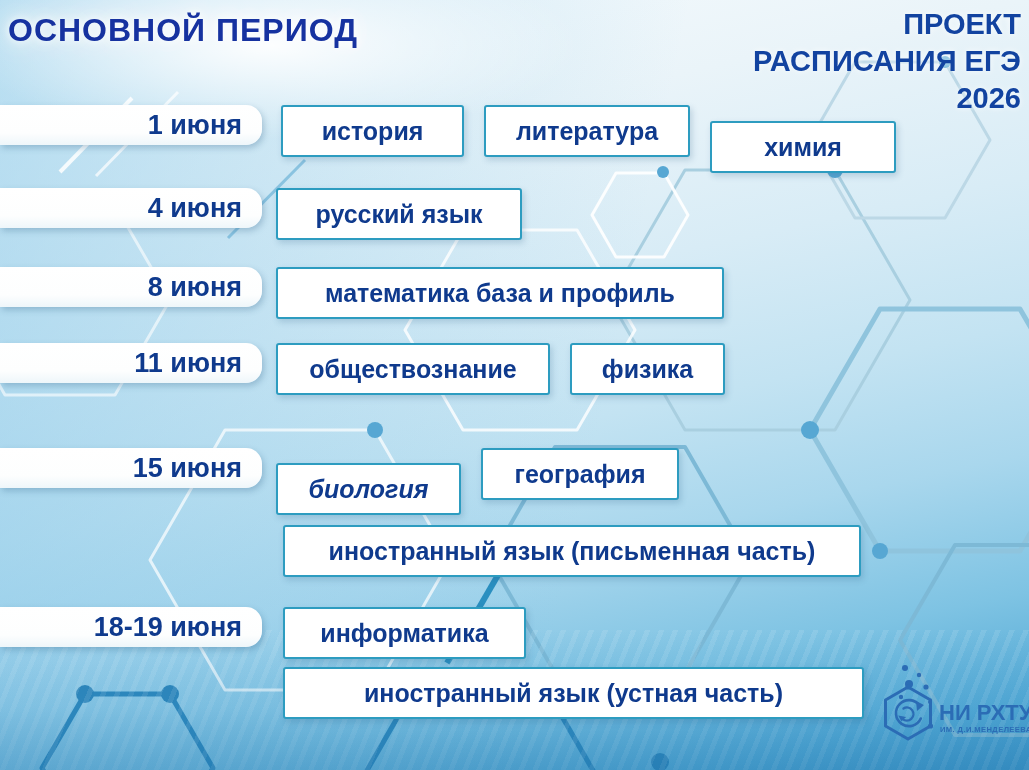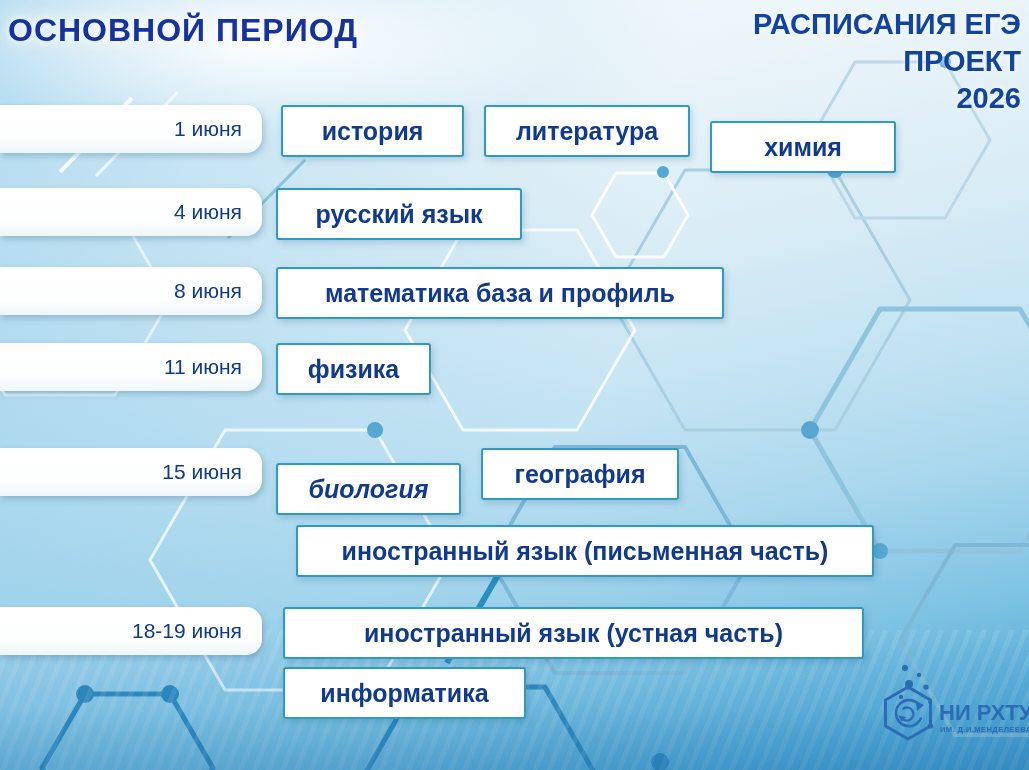--- a/index.html
+++ b/index.html
@@ -24,31 +24,31 @@
     text-shadow:0 0 8px rgba(255,255,255,0.95), 0 0 20px rgba(255,255,255,0.9), 0 0 34px rgba(255,255,255,0.8);
   }
   .project{
     position:absolute;top:6px;right:8px;text-align:right;
     font-size:29px;font-weight:bold;color:#1243a0;line-height:37px;
     text-shadow:0 0 6px rgba(255,255,255,0.8);
   }
   .project span{display:block;}
   .row{position:absolute;left:0;display:flex;align-items:flex-start;}
   .datebar{
-    width:262px;height:48px;flex:0 0 262px;box-sizing:border-box;
+    width:262px;height:40px;flex:0 0 262px;box-sizing:border-box;
     background:linear-gradient(180deg,#ffffff 0%,#fdfefe 70%,#eef6fa 100%);
     border-radius:0 16px 16px 0;
     display:flex;align-items:center;justify-content:flex-end;padding-right:20px;
     box-shadow:2px 3px 6px rgba(40,90,130,0.28);
-    font-size:21px;font-weight:normal;color:#0f3a8d;white-space:nowrap;
+    font-size:27px;font-weight:bold;color:#0f3a8d;white-space:nowrap;
   }
   .pills{display:flex;flex-direction:column;gap:10px;margin-left:14px;}
   .pills.indent{margin-left:21px;}
   .pill-line{display:flex;gap:20px;}
-  .pill-line.indent2{margin-left:20px;justify-content:center;}
+  .pill-line.indent2{margin-left:7px;justify-content:center;}
   .pill{
     box-sizing:border-box;height:52px;min-width:120px;padding:0 20px;
     background:#ffffff;border:2px solid #2d9cc0;border-radius:3px;
     display:flex;align-items:center;justify-content:center;
     font-size:25px;font-weight:bold;color:#0f3a8d;white-space:nowrap;
     box-shadow:2px 3px 6px rgba(40,90,130,0.22);
   }
   .logo{position:absolute;left:878px;top:656px;pointer-events:none;}
 </style>
 </head>
@@ -93,22 +93,22 @@
       <circle cx="170" cy="694" r="9"></circle>
       <circle cx="415" cy="687" r="8"></circle>
       <circle cx="660" cy="762" r="9"></circle>
     </g>
   </svg>
 
   <div class="bg-stripes"></div>
 
   <h1 class="title">ОСНОВНОЙ ПЕРИОД</h1>
   <div class="project">
+    <span>ПРОЕКТ</span>
     <span>РАСПИСАНИЯ ЕГЭ</span>
-    <span>ПРОЕКТ</span>
     <span>2026</span>
   </div>
 
   <div class="row" style="top:105px;">
     <div class="datebar">
         <span>1 июня</span>
       </div>
     <div class="pills" style="margin-left:19px;">
       <div class="pill-line">
         <div class="pill" style="min-width:183px;">
@@ -149,20 +149,23 @@
       </div>
     </div>
   </div>
 
   <div class="row" style="top:343px;">
     <div class="datebar">
         <span>11 июня</span>
       </div>
     <div class="pills">
       <div class="pill-line">
+        <div class="pill" style="min-width:274px;">
+            <span>обществознание</span>
+          </div>
         <div class="pill" style="min-width:155px;">
             <span>физика</span>
           </div>
       </div>
     </div>
   </div>
 
   <div class="row" style="top:448px;">
     <div class="datebar">
         <span>15 июня</span>
@@ -183,27 +186,27 @@
       </div>
     </div>
   </div>
 
   <div class="row" style="top:607px;">
     <div class="datebar">
         <span>18-19 июня</span>
       </div>
     <div class="pills indent" style="gap:8px;">
       <div class="pill-line">
+        <div class="pill" style="min-width:243px;">
+            <span>информатика</span>
+          </div>
+      </div>
+      <div class="pill-line">
         <div class="pill" style="min-width:581px;">
             <span>иностранный язык (устная часть)</span>
-          </div>
-      </div>
-      <div class="pill-line">
-        <div class="pill" style="min-width:243px;">
-            <span>информатика</span>
           </div>
       </div>
     </div>
   </div>
 
   <svg class="logo" width="151" height="100" viewBox="0 0 151 100">
     <g fill="#2b6cb5">
       <circle cx="27" cy="12" r="3"></circle>
       <circle cx="41" cy="19" r="2.2"></circle>
       <circle cx="31" cy="28" r="4"></circle>

